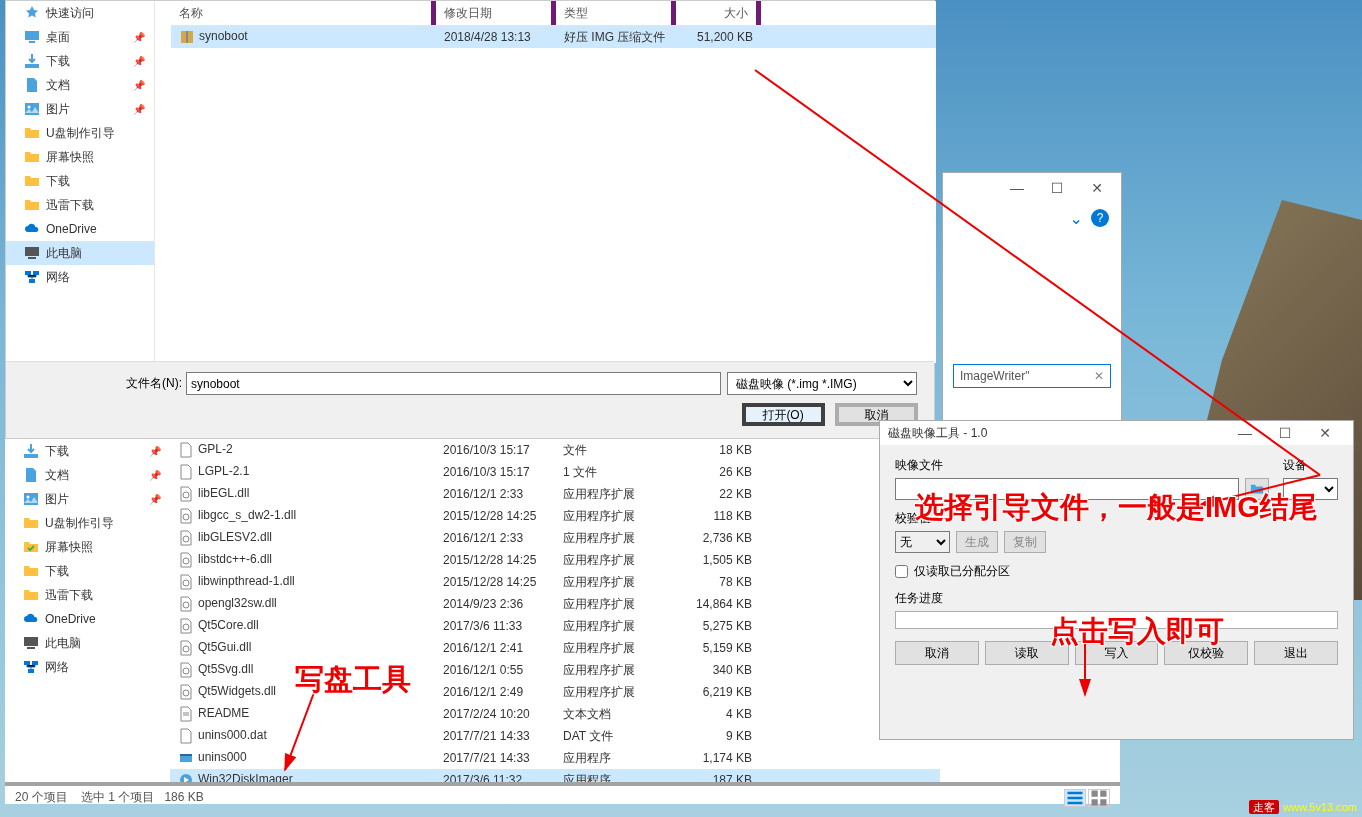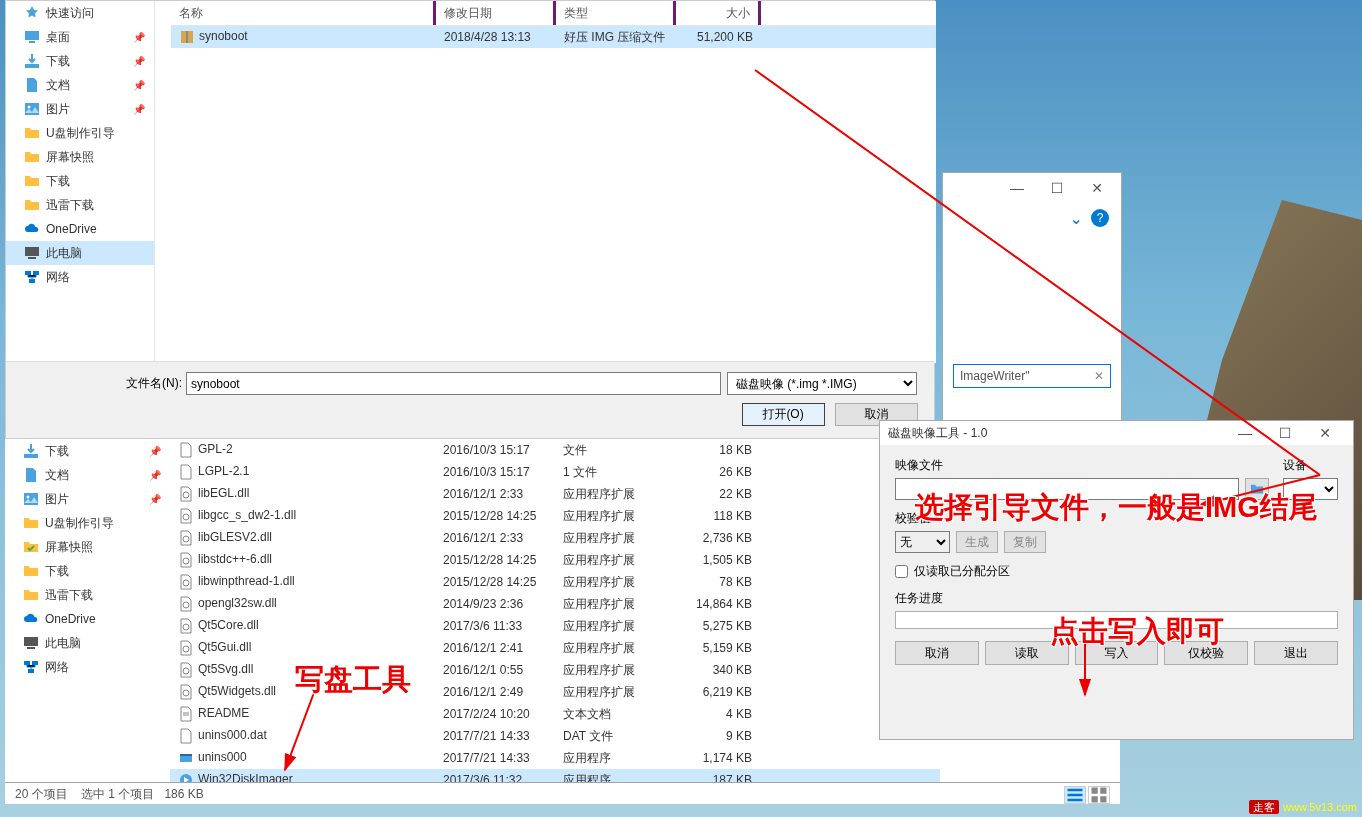--- a/index.html
+++ b/index.html
@@ -9,44 +9,44 @@
 .dialog-open { position: absolute; left: 5px; top: 0; width: 930px; height: 439px; background: #fff; border: 1px solid #ccc; z-index: 10; }
 .dialog-open .sidebar { position: absolute; left: 0; top: 0; width: 149px; height: 362px; background: #fff; border-right: 1px solid #e5e5e5; overflow: hidden; }
 .sidebar-item { display: flex; align-items: center; height: 24px; padding-left: 18px; font-size: 12px; color: #333; cursor: pointer; position: relative; }
 .sidebar-item.selected { background: #cce8ff; }
 .sidebar-item .icon { width: 16px; height: 16px; margin-right: 6px; display: inline-flex; align-items: center; justify-content: center; }
 .sidebar-item .pin { position: absolute; right: 8px; color: #888; font-size: 10px; }
 .icon svg { width: 16px; height: 16px; }
 
 .dialog-open .filelist { position: absolute; left: 165px; top: 0; width: 765px; height: 362px; background: #fff; }
 .filelist-header { display: flex; height: 25px; border-bottom: 1px solid #e5e5e5; font-size: 12px; color: #555; }
-.filelist-header .col { padding: 4px 8px; border-right: 3px solid #701a75; }
+.filelist-header .col { padding: 4px 8px; border-right: 5px solid #701a75; }
 .col-name { width: 265px; }
 .col-date { width: 120px; }
 .col-type { width: 120px; }
 .col-size { width: 85px; text-align: right; }
 .filelist-row { display: flex; height: 22px; font-size: 12px; color: #333; align-items: center; }
 .filelist-row.selected { background: #cce8ff; }
 .filelist-row .col { padding: 2px 8px; overflow: hidden; white-space: nowrap; }
 .file-icon { width: 16px; height: 16px; margin-right: 4px; display: inline-block; vertical-align: middle; }
 
 .dialog-bottom { position: absolute; left: 0; bottom: 0; width: 100%; height: 77px; background: #f0f0f0; border-top: 1px solid #ddd; padding: 10px; }
 .filename-row { display: flex; align-items: center; margin-bottom: 8px; }
 .filename-label { font-size: 12px; margin-right: 4px; margin-left: 110px; }
 .filename-input { width: 535px; height: 23px; border: 1px solid #7a7a7a; padding: 2px 4px; font-size: 12px; }
 .filetype-select { width: 190px; height: 23px; border: 1px solid #7a7a7a; font-size: 12px; margin-left: 6px; padding: 2px 4px; background: #fff; }
 .dialog-buttons { text-align: right; padding-right: 6px; }
-.dialog-btn { width: 83px; height: 23px; font-size: 12px; border: 1px solid #404040; background: #e5f1fb; margin-left: 6px; cursor: pointer; }
+.dialog-btn { width: 83px; height: 23px; font-size: 12px; border: 4px solid #404040; background: #e5f1fb; margin-left: 6px; cursor: pointer; }
 .dialog-btn.cancel { border-color: #adadad; background: #e1e1e1; }
 
 
 .explorer-bg { position: absolute; left: 5px; top: 439px; width: 1115px; height: 365px; background: #fff; z-index: 5; }
 .explorer-bg .sidebar { position: absolute; left: 0; top: 0; width: 165px; height: 340px; background: #fff; }
 .explorer-bg .filelist { position: absolute; left: 165px; top: 0; width: 770px; height: 340px; background: #fff; }
-.explorer-statusbar { position: absolute; left: 0; bottom: 0; width: 100%; height: 22px; background: #fff; border-top: 1px solid #a3a3a3; font-size: 12px; color: #555; padding: 3px 10px; display: flex; justify-content: space-between; }
+.explorer-statusbar { position: absolute; left: 0; bottom: 0; width: 100%; height: 22px; background: #fff; border-top: 4px solid #a3a3a3; font-size: 12px; color: #555; padding: 3px 10px; display: flex; justify-content: space-between; }
 .statusbar-icons { display: flex; gap: 2px; }
 .statusbar-icon { width: 22px; height: 18px; border: 1px solid #ccc; display: flex; align-items: center; justify-content: center; }
 .statusbar-icon.active { background: #cce8ff; }
 
 
 .search-window { position: absolute; right: 240px; top: 172px; width: 180px; height: 250px; background: #fff; border: 1px solid #aaa; z-index: 8; }
 .search-titlebar { height: 30px; display: flex; justify-content: flex-end; align-items: center; padding: 0 4px; }
 .wbtn { width: 40px; height: 28px; display: flex; align-items: center; justify-content: center; cursor: pointer; font-size: 14px; color: #555; }
 .search-help { display: flex; justify-content: flex-end; padding: 6px 12px; gap: 8px; }
 .help-icon { width: 18px; height: 18px; border-radius: 50%; background: #0078d7; color: #fff; display: flex; align-items: center; justify-content: center; font-size: 12px; }

